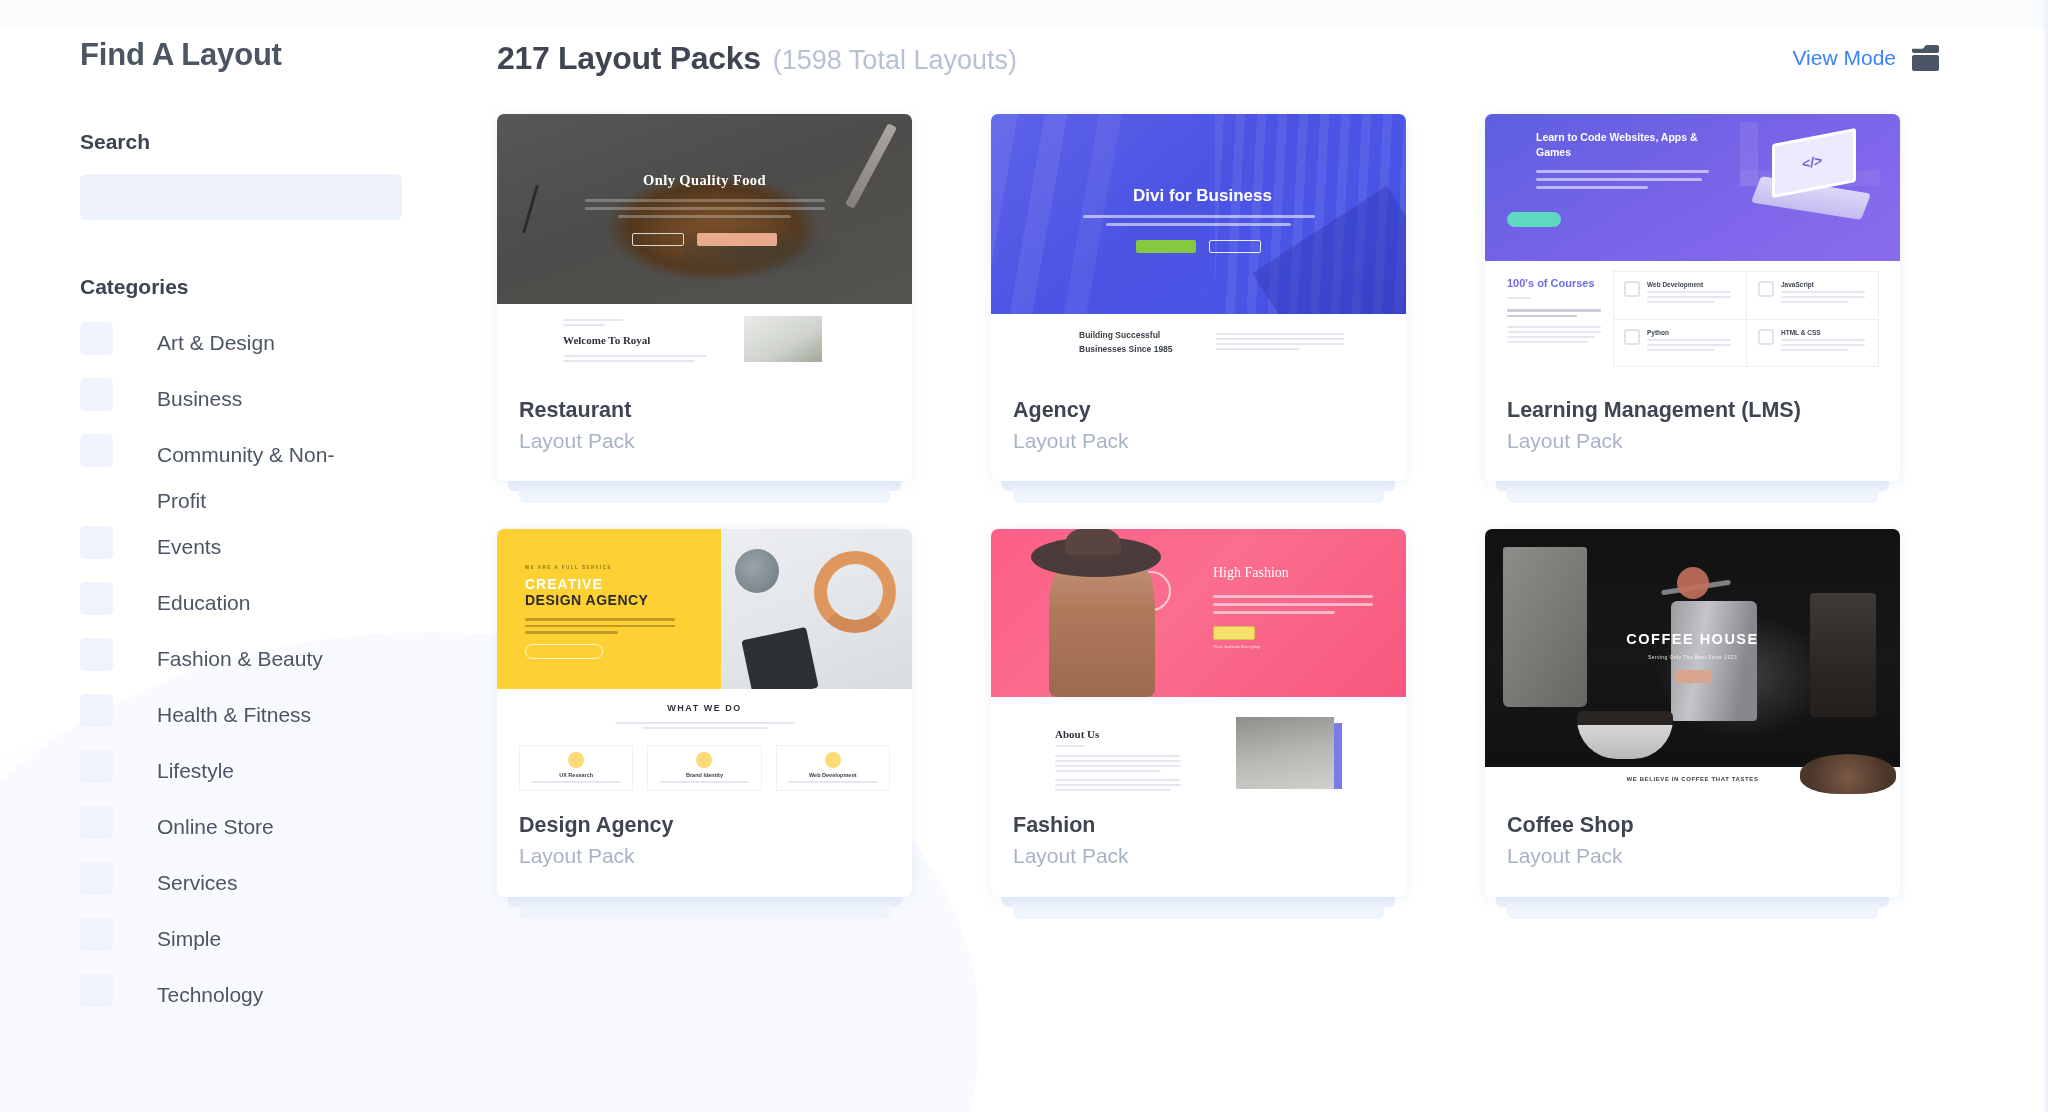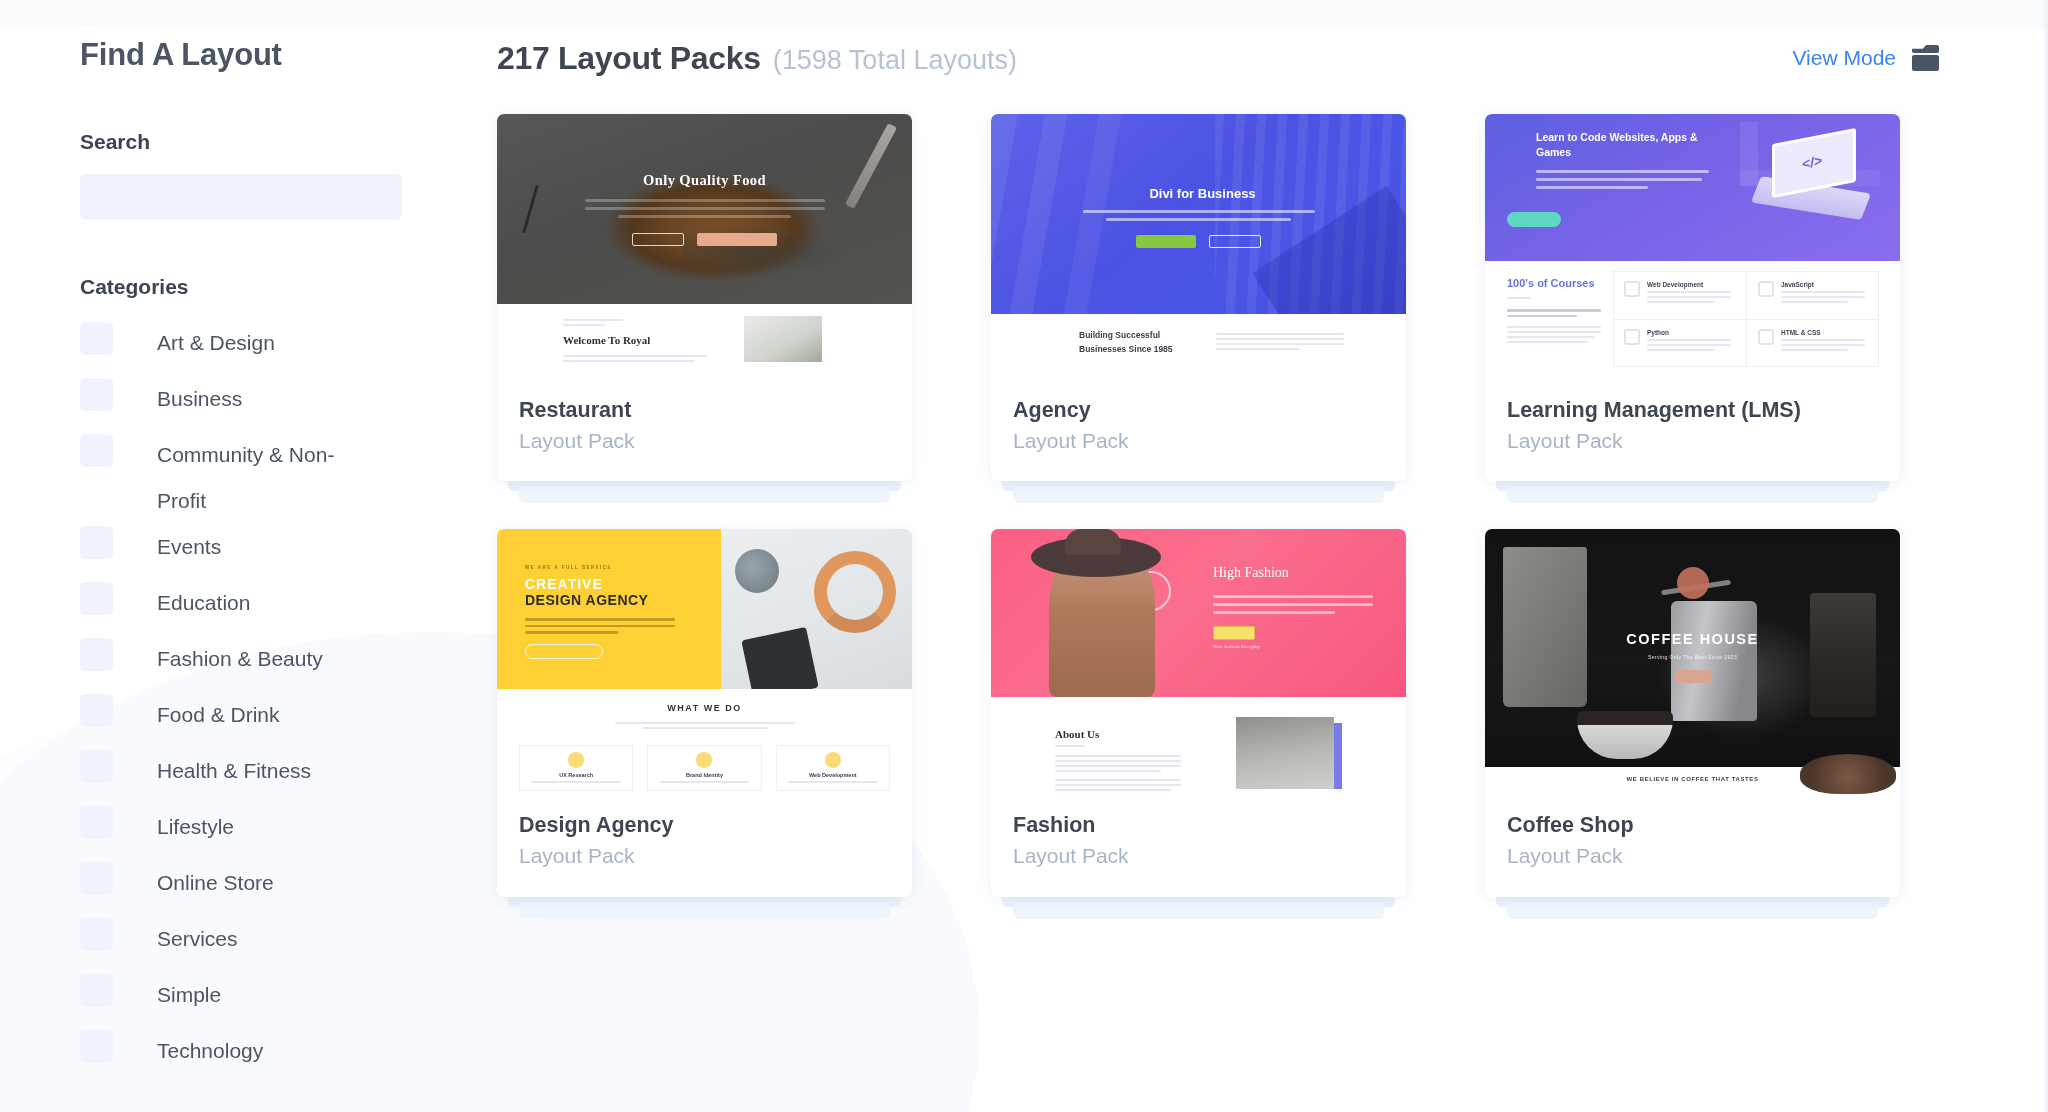--- a/index.html
+++ b/index.html
@@ -571,24 +571,20 @@
           <span class="category-checkbox"></span>
           <span class="category-label">Events</span>
         </li>
         <li class="category-item">
           <span class="category-checkbox"></span>
           <span class="category-label">Education</span>
         </li>
         <li class="category-item">
           <span class="category-checkbox"></span>
           <span class="category-label">Fashion &amp; Beauty</span>
-        </li>
-        <li class="category-item">
-          <span class="category-checkbox"></span>
-          <span class="category-label">Food &amp; Drink</span>
         </li>
         <li class="category-item">
           <span class="category-checkbox"></span>
           <span class="category-label">Health &amp; Fitness</span>
         </li>
         <li class="category-item">
           <span class="category-checkbox"></span>
           <span class="category-label">Lifestyle</span>
         </li>
         <li class="category-item">
@@ -671,21 +667,21 @@
 
       <div class="card-wrap">
         <div class="card-stack-1"></div>
         <div class="card-stack-2"></div>
         <div class="card">
           <div class="card-preview prev-agency">
             <div class="hero">
               <div class="skyline"></div>
               <div class="diag"></div>
               <div class="center-abs" style="top:72px;">
-                <div class="mini-h" style="font-size:13px;padding-left:8px;">Divi for Business</div>
+                <div class="mini-h" style="font-size:17px;padding-left:8px;">Divi for Business</div>
                 <div class="mini-lines" style="width:232px;margin-top:9px;">
                   <div class="mini-line" style="width:100%;"></div>
                   <div class="mini-line" style="width:80%;"></div>
                 </div>
                 <div style="margin-top:11px;">
                   <span class="mini-btn" style="width:60px;background:#86c940;"></span>
                   <span class="mini-btn" style="width:52px;border:1px solid rgba(255,255,255,.9);margin-left:8px;"></span>
                 </div>
               </div>
             </div>

